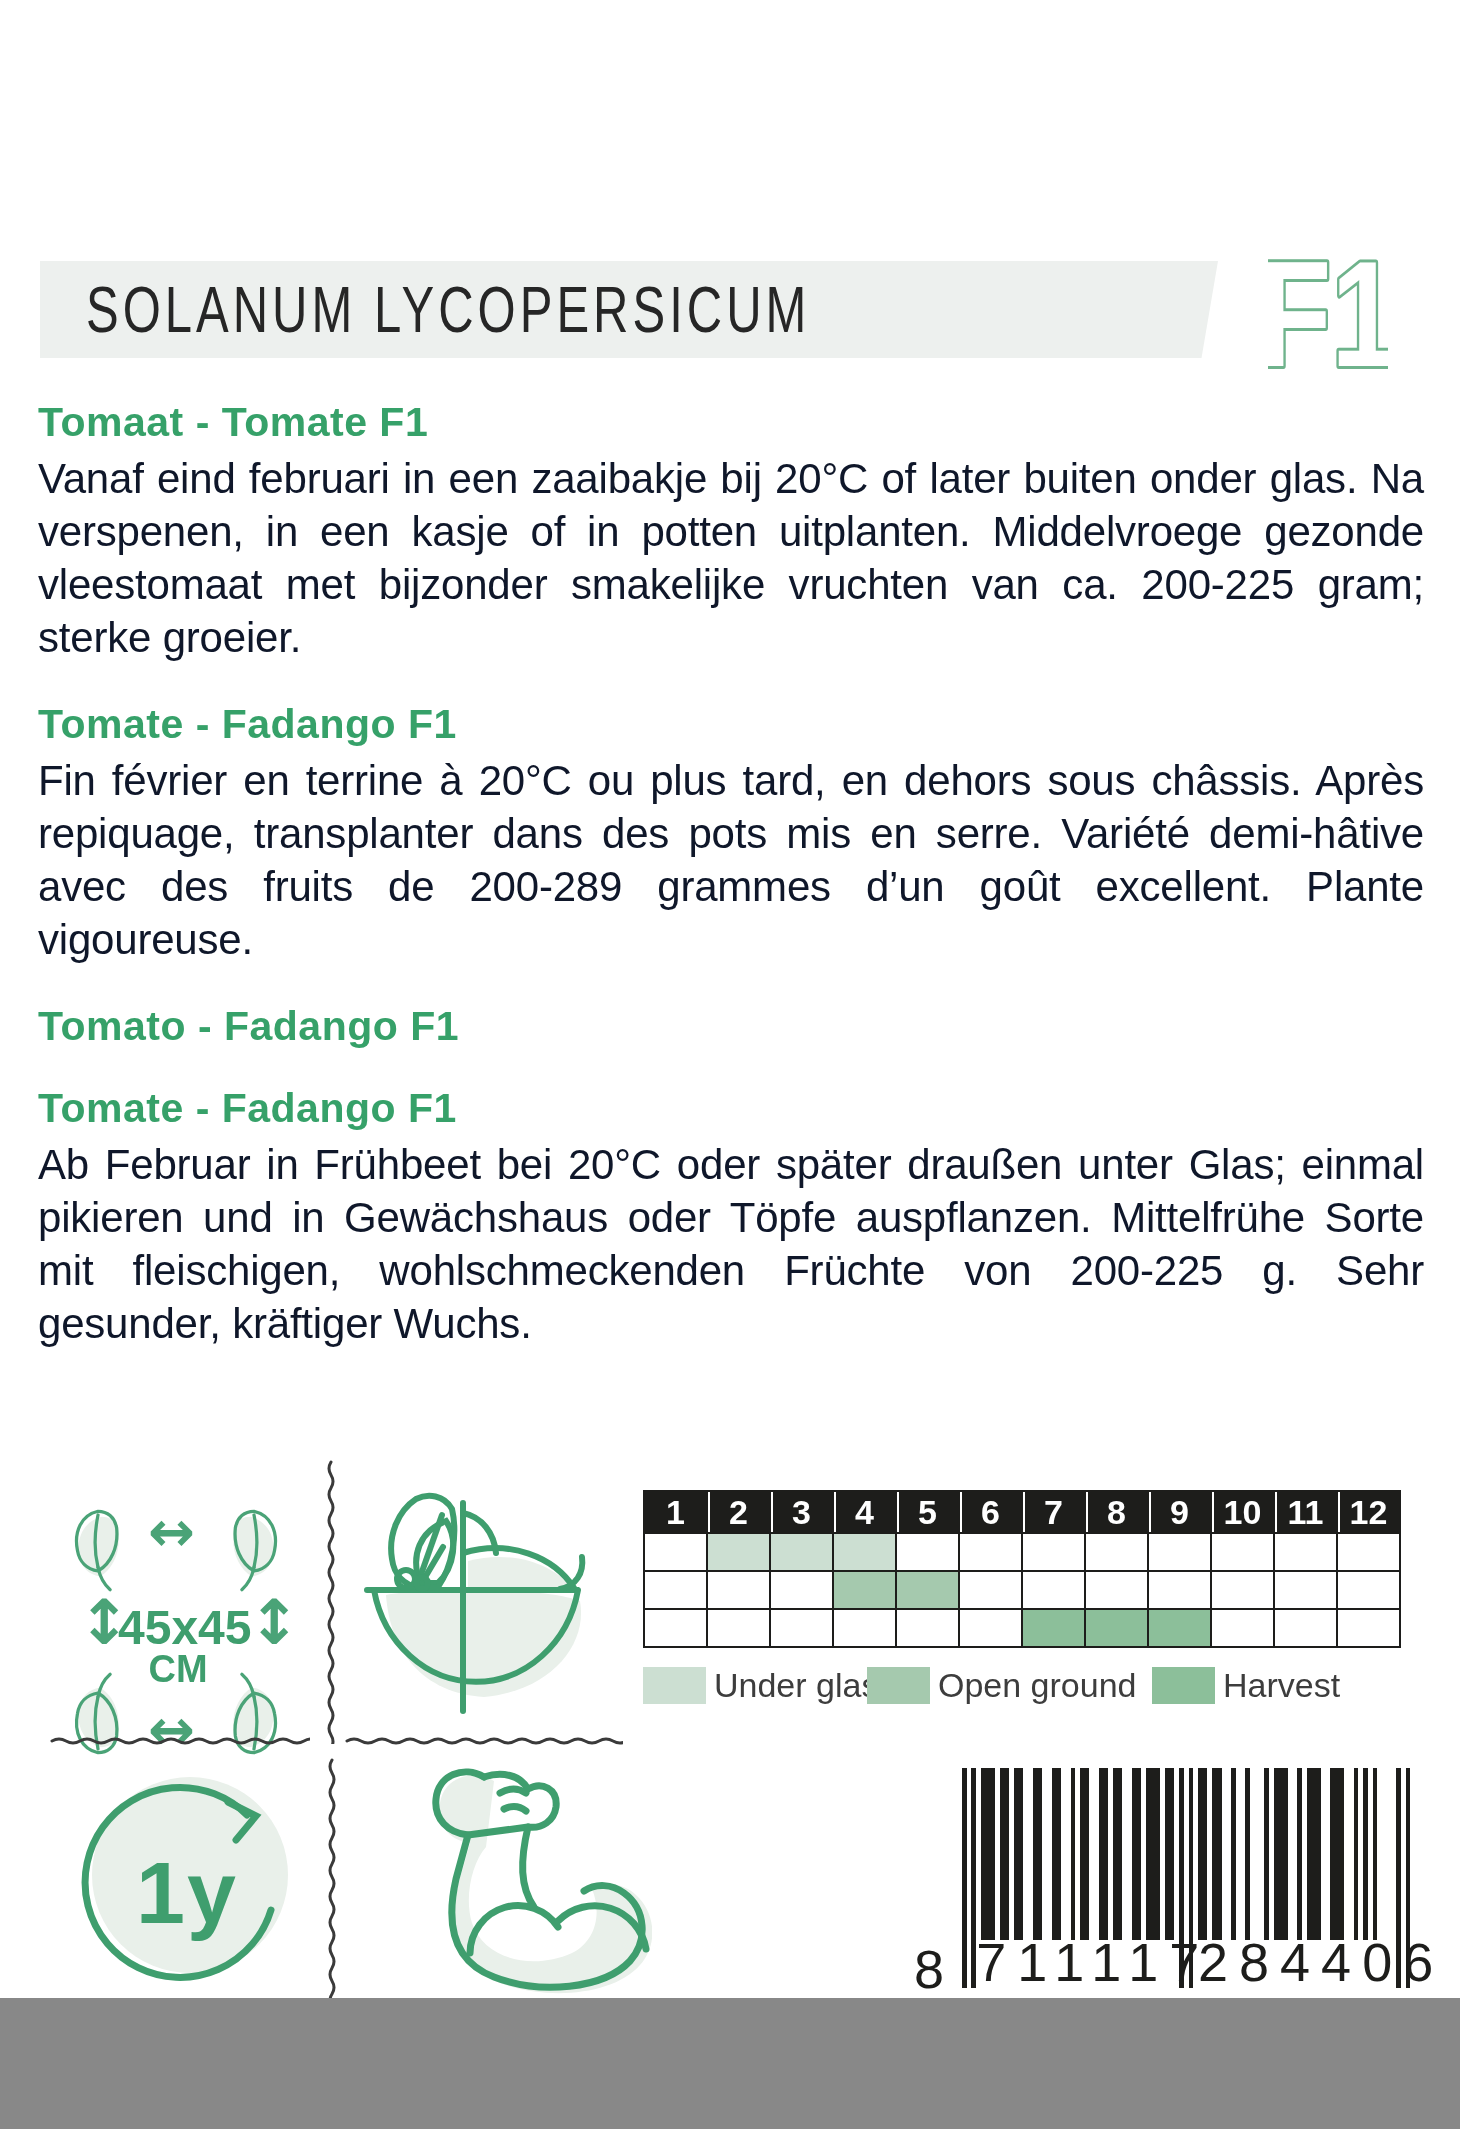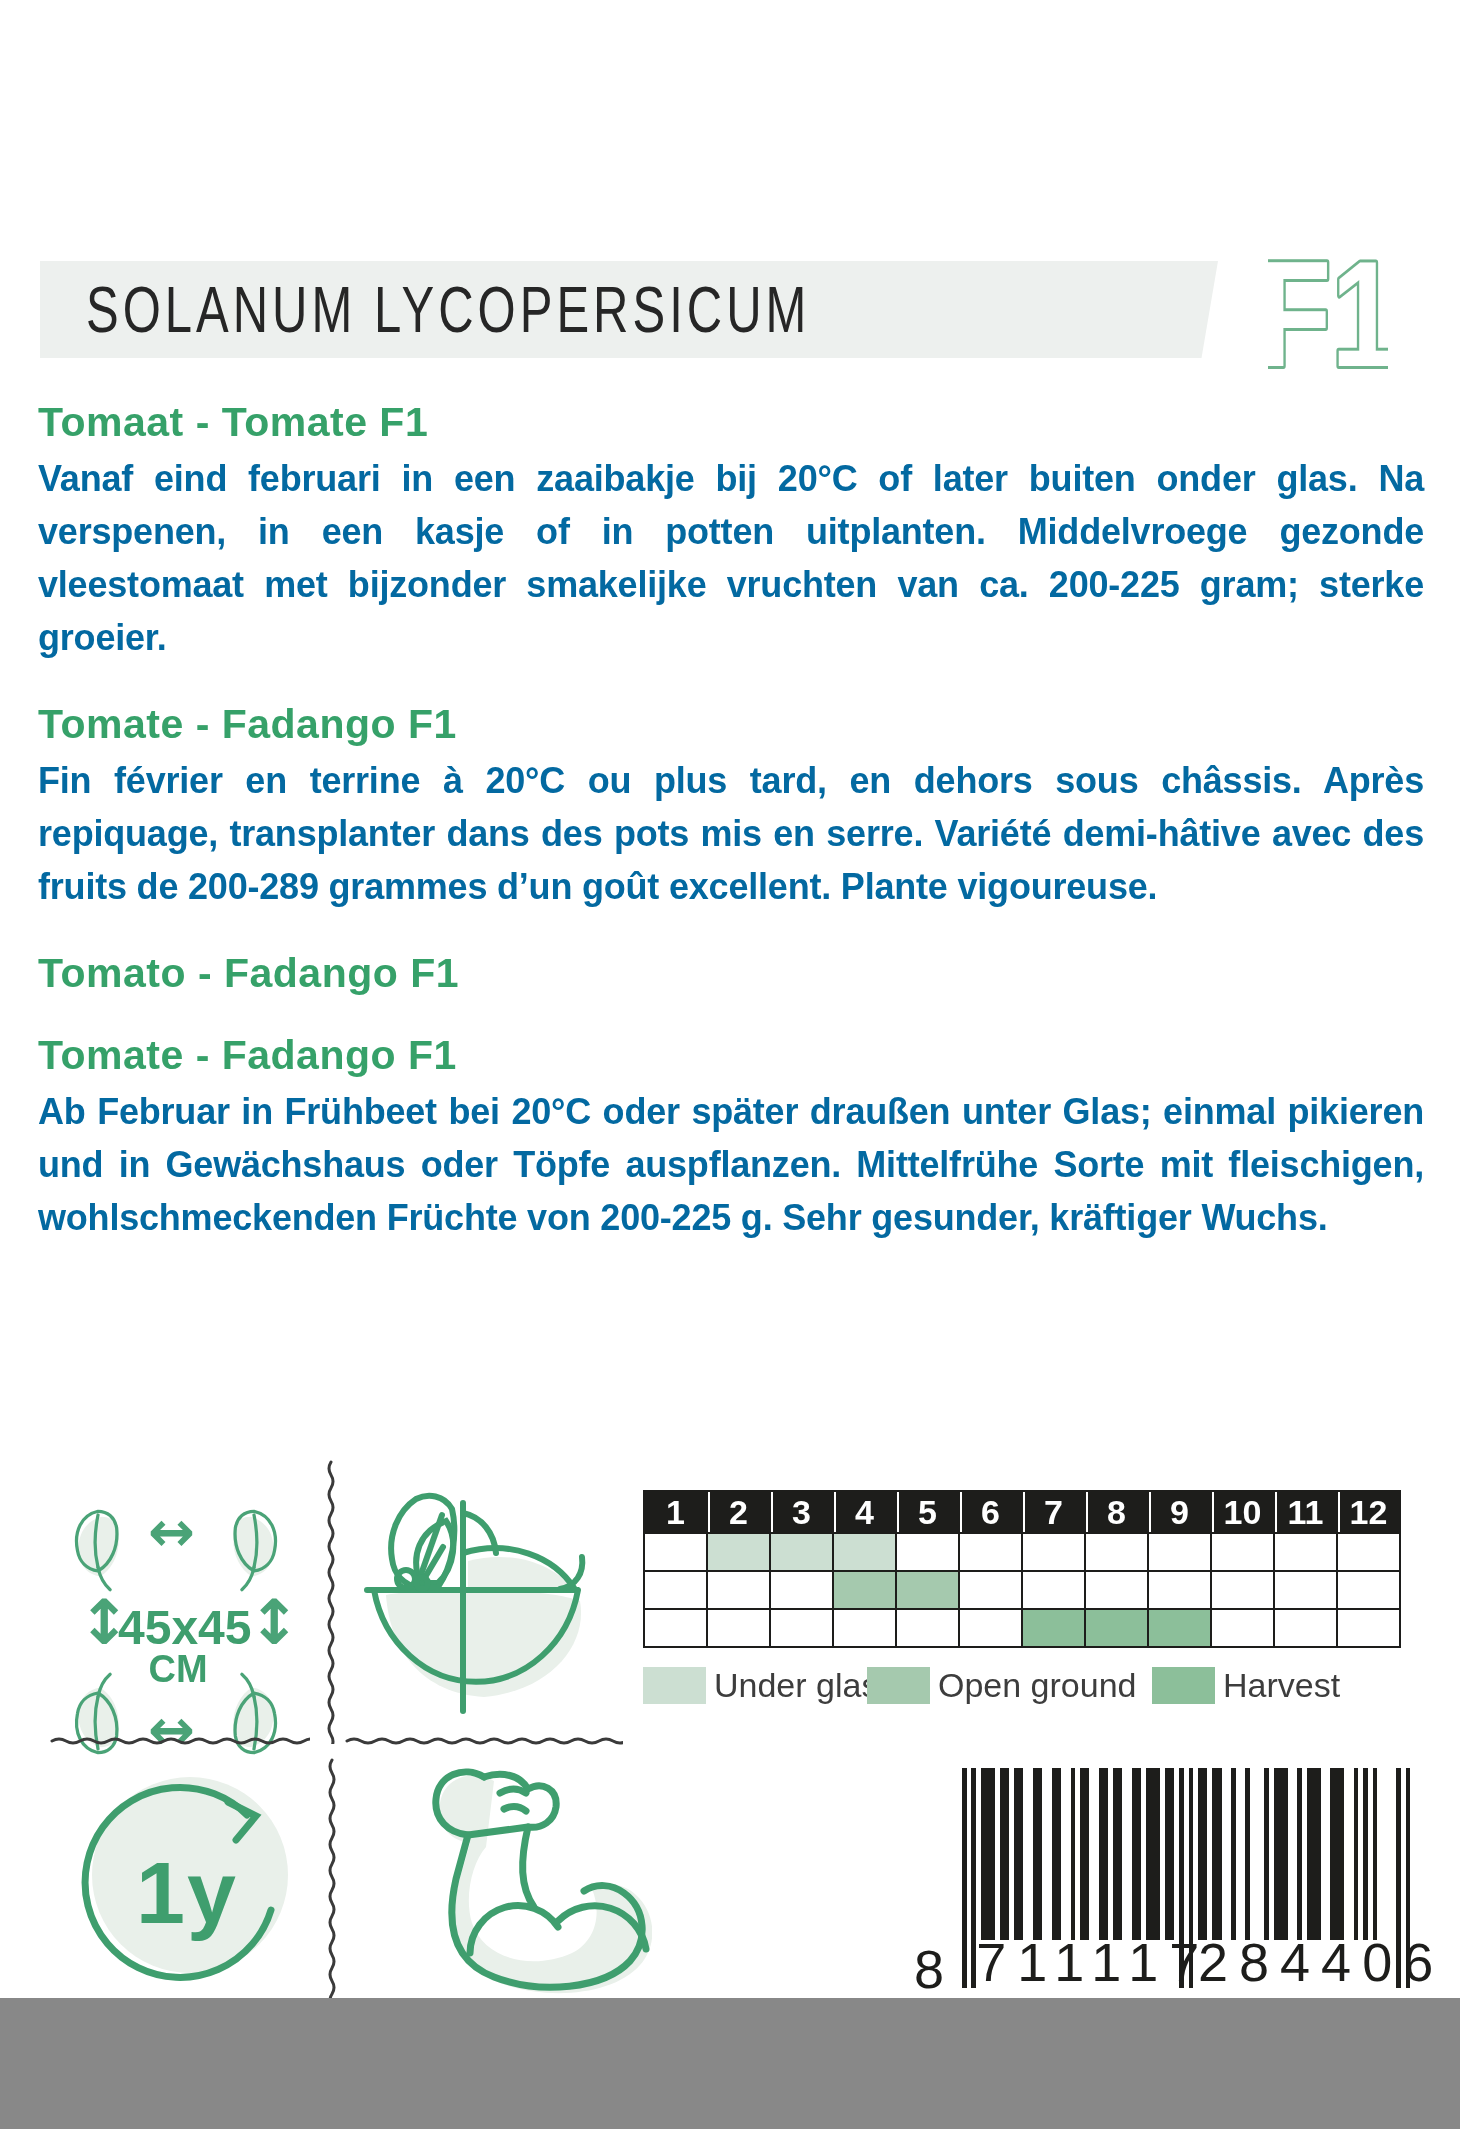--- a/index.html
+++ b/index.html
@@ -22,22 +22,22 @@
     white-space:nowrap;
   }
   .f1-badge{position:absolute; left:1268px; top:240px; width:120px; height:145px;}
   
   .sections{position:absolute; left:38px; top:400px; width:1386px;}
   .section h2{
     margin:0; font-size:41px; line-height:44px; font-weight:bold; color:#36a169;
     letter-spacing:0.5px;
   }
   .section p{
-    margin:8px 0 0 0; font-size:36px; line-height:53px; color:#0369a1;
-    text-align:justify; letter-spacing:-0.2px;font-weight:bold;
+    margin:8px 0 0 0; font-size:42px; line-height:53px; color:#0f172a;
+    text-align:justify; letter-spacing:-0.2px;
   }
   .section + .section h2{margin-top:38px;}
   
   .icon-abs{position:absolute;}
   .arrow-glyph{
     position:absolute; font-family:"DejaVu Sans", sans-serif; font-weight:bold;
     color:#4aa377; line-height:1;
   }
   .spacing-text{
     position:absolute; text-align:center; color:#3f9e6e; font-weight:bold;

